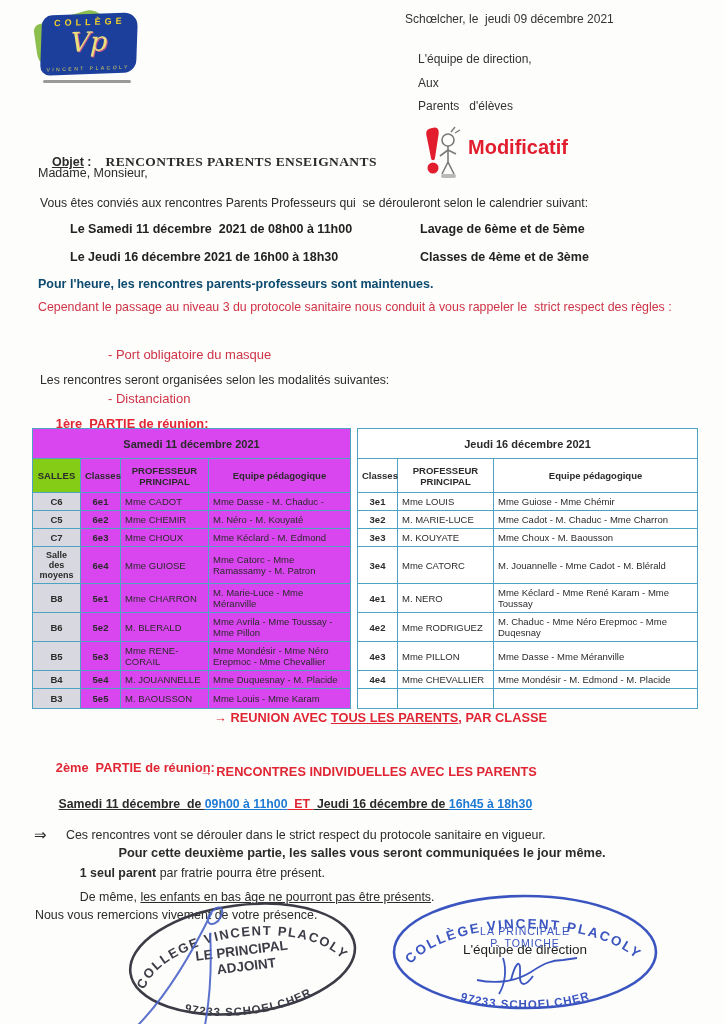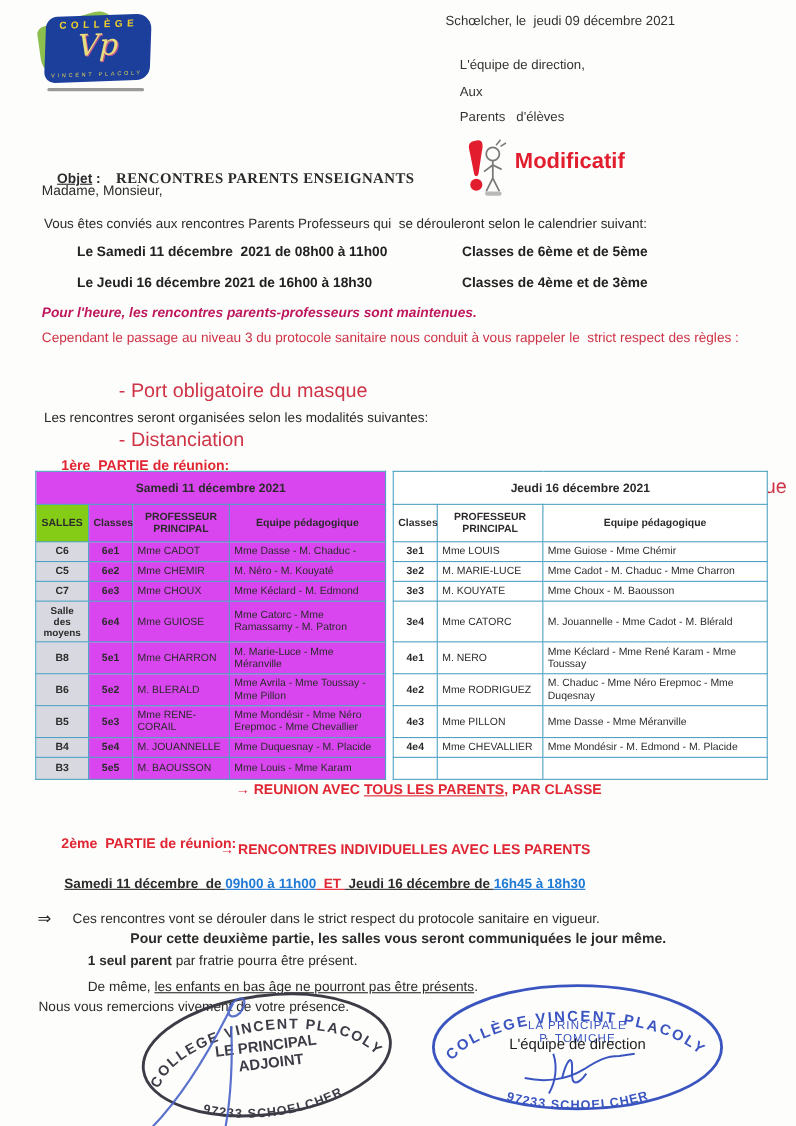--- a/index.html
+++ b/index.html
@@ -27,23 +27,23 @@
   .objet-title { font-family:"Liberation Serif", serif; font-weight:bold; font-size:13.5px; letter-spacing:.4px; margin-left:14px; }
 
   .modif-icon { position:absolute; left:424px; top:124px; }
   .modif-text { left:468px; top:136px; color:#e11d2e; font-weight:bold; font-size:20px; }
 
   .salutation { left:38px; top:166px; font-size:12.5px; }
   .intro { left:40px; top:196px; font-size:12.2px; }
 
   .sched { font-weight:bold; font-size:12.5px; color:#222; }
 
-  .redbold { color:#be185d; font-weight:bold; font-size:12.5px;font-style:italic; }
+  .redbold { color:#0c4a6e; font-weight:bold; font-size:12.5px; }
   .redtext { color:#cf3346; font-size:12.4px; }
-  .bullets { left:108px; top:319px; color:#cf3346; font-size:18px; line-height:14.5px; }
+  .bullets { left:108px; top:319px; color:#cf3346; font-size:13px; line-height:14.5px; }
 
   .part-label { color:#e02533; font-weight:bold; font-size:12.8px; }
   .part-line  { font-weight:bold; font-size:12.3px; }
   .part-line span { text-decoration:underline; }
   .t-blue { color:#1f7ad4; }
   .t-red  { color:#e02533; }
 
   .arrowline { color:#e02533; font-weight:bold; font-size:12.8px; }
   .u { text-decoration:underline; }
 
@@ -99,21 +99,21 @@
     <path d="M24 22 L24 38 M24 26 L16 32 M24 26 L32 30 M24 38 L18 50 M24 38 L30 50" fill="none" stroke="#7a7a7a" stroke-width="1.6"></path>
     <path d="M27 8 l4 -5 M31 9 l5 -3" stroke="#7a7a7a" stroke-width="1.4"></path>
     <rect x="17" y="50" width="15" height="4" rx="2" fill="#b9b9b9"></rect>
   </svg>
   <div class="abs modif-text">Modificatif</div>
 
   <div class="abs salutation">Madame, Monsieur,</div>
   <div class="abs intro">Vous êtes conviés aux rencontres Parents Professeurs qui  se dérouleront selon le calendrier suivant:</div>
 
   <div class="abs sched" style="left:70px; top:222px;">Le Samedi 11 décembre  2021 de 08h00 à 11h00</div>
-  <div class="abs sched" style="left:420px; top:222px;">Classes de 6ème et de 5ème</div>
+  <div class="abs sched" style="left:420px; top:222px;">Lavage de 6ème et de 5ème</div>
   <div class="abs sched" style="left:70px; top:250px;">Le Jeudi 16 décembre 2021 de 16h00 à 18h30</div>
   <div class="abs sched" style="left:420px; top:250px;">Classes de 4ème et de 3ème</div>
 
   <div class="abs redbold" style="left:38px; top:277px;">Pour l'heure, les rencontres parents-professeurs sont maintenues.</div>
   <div class="abs redtext" style="left:38px; top:300px;">Cependant le passage au niveau 3 du protocole sanitaire nous conduit à vous rappeler le  strict respect des règles :</div>
 
   <div class="abs bullets">
     <div>- Port obligatoire du masque</div>
     <div>- Distanciation</div>
     <div>- Lavage des mains (savon ou gel), à l'entrée de l'établissement et à chaque changement de salle.</div>

